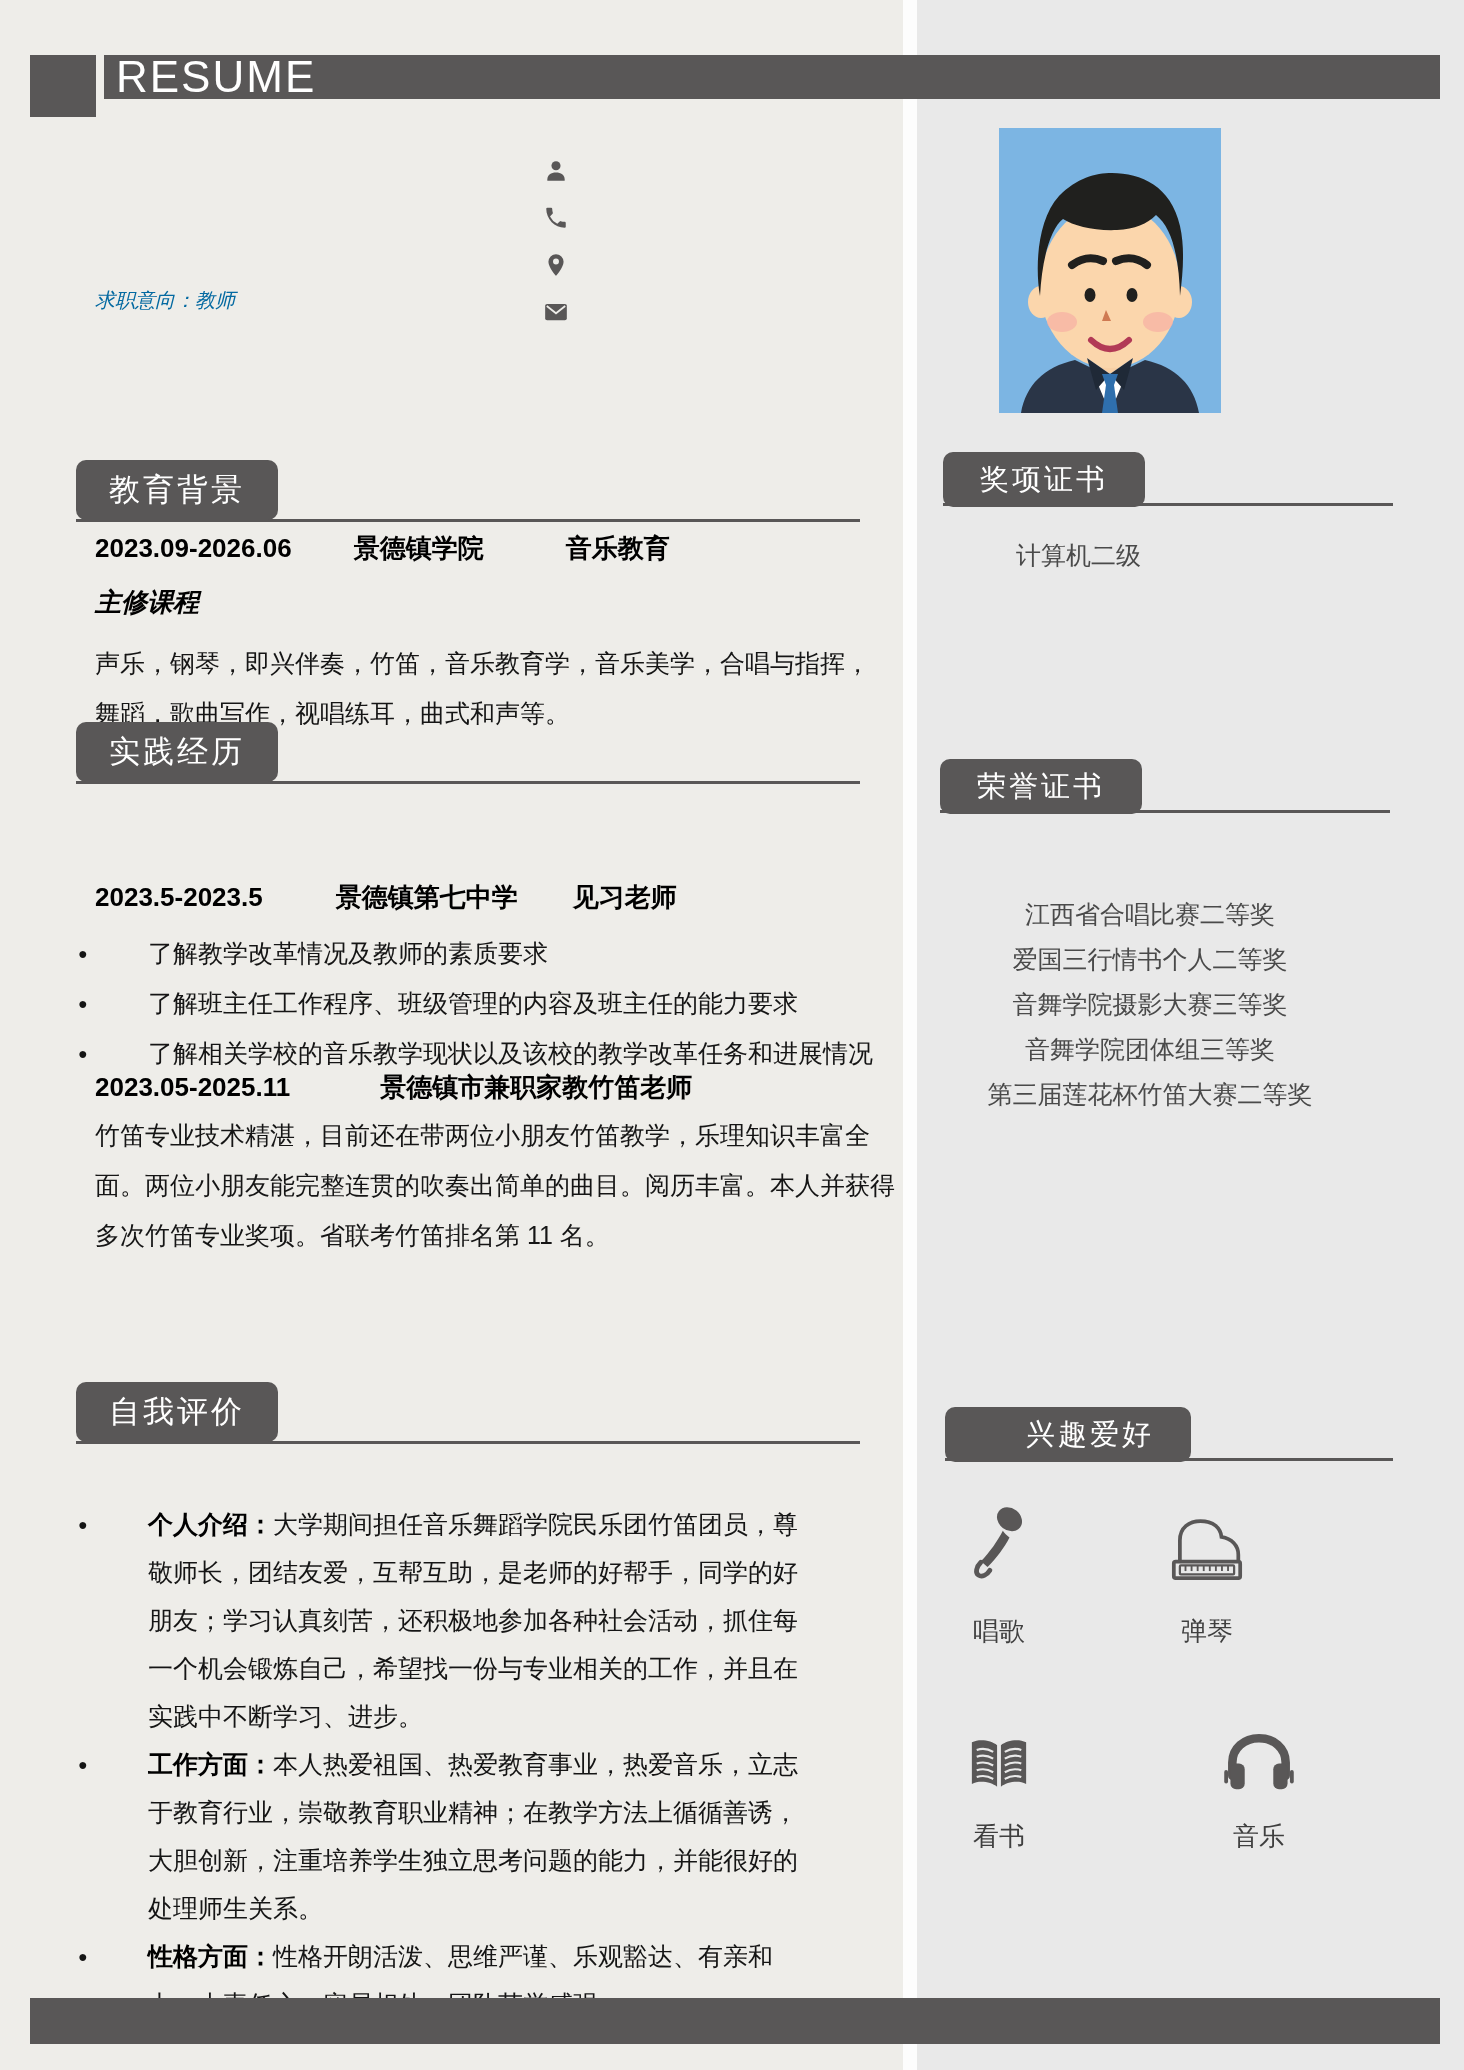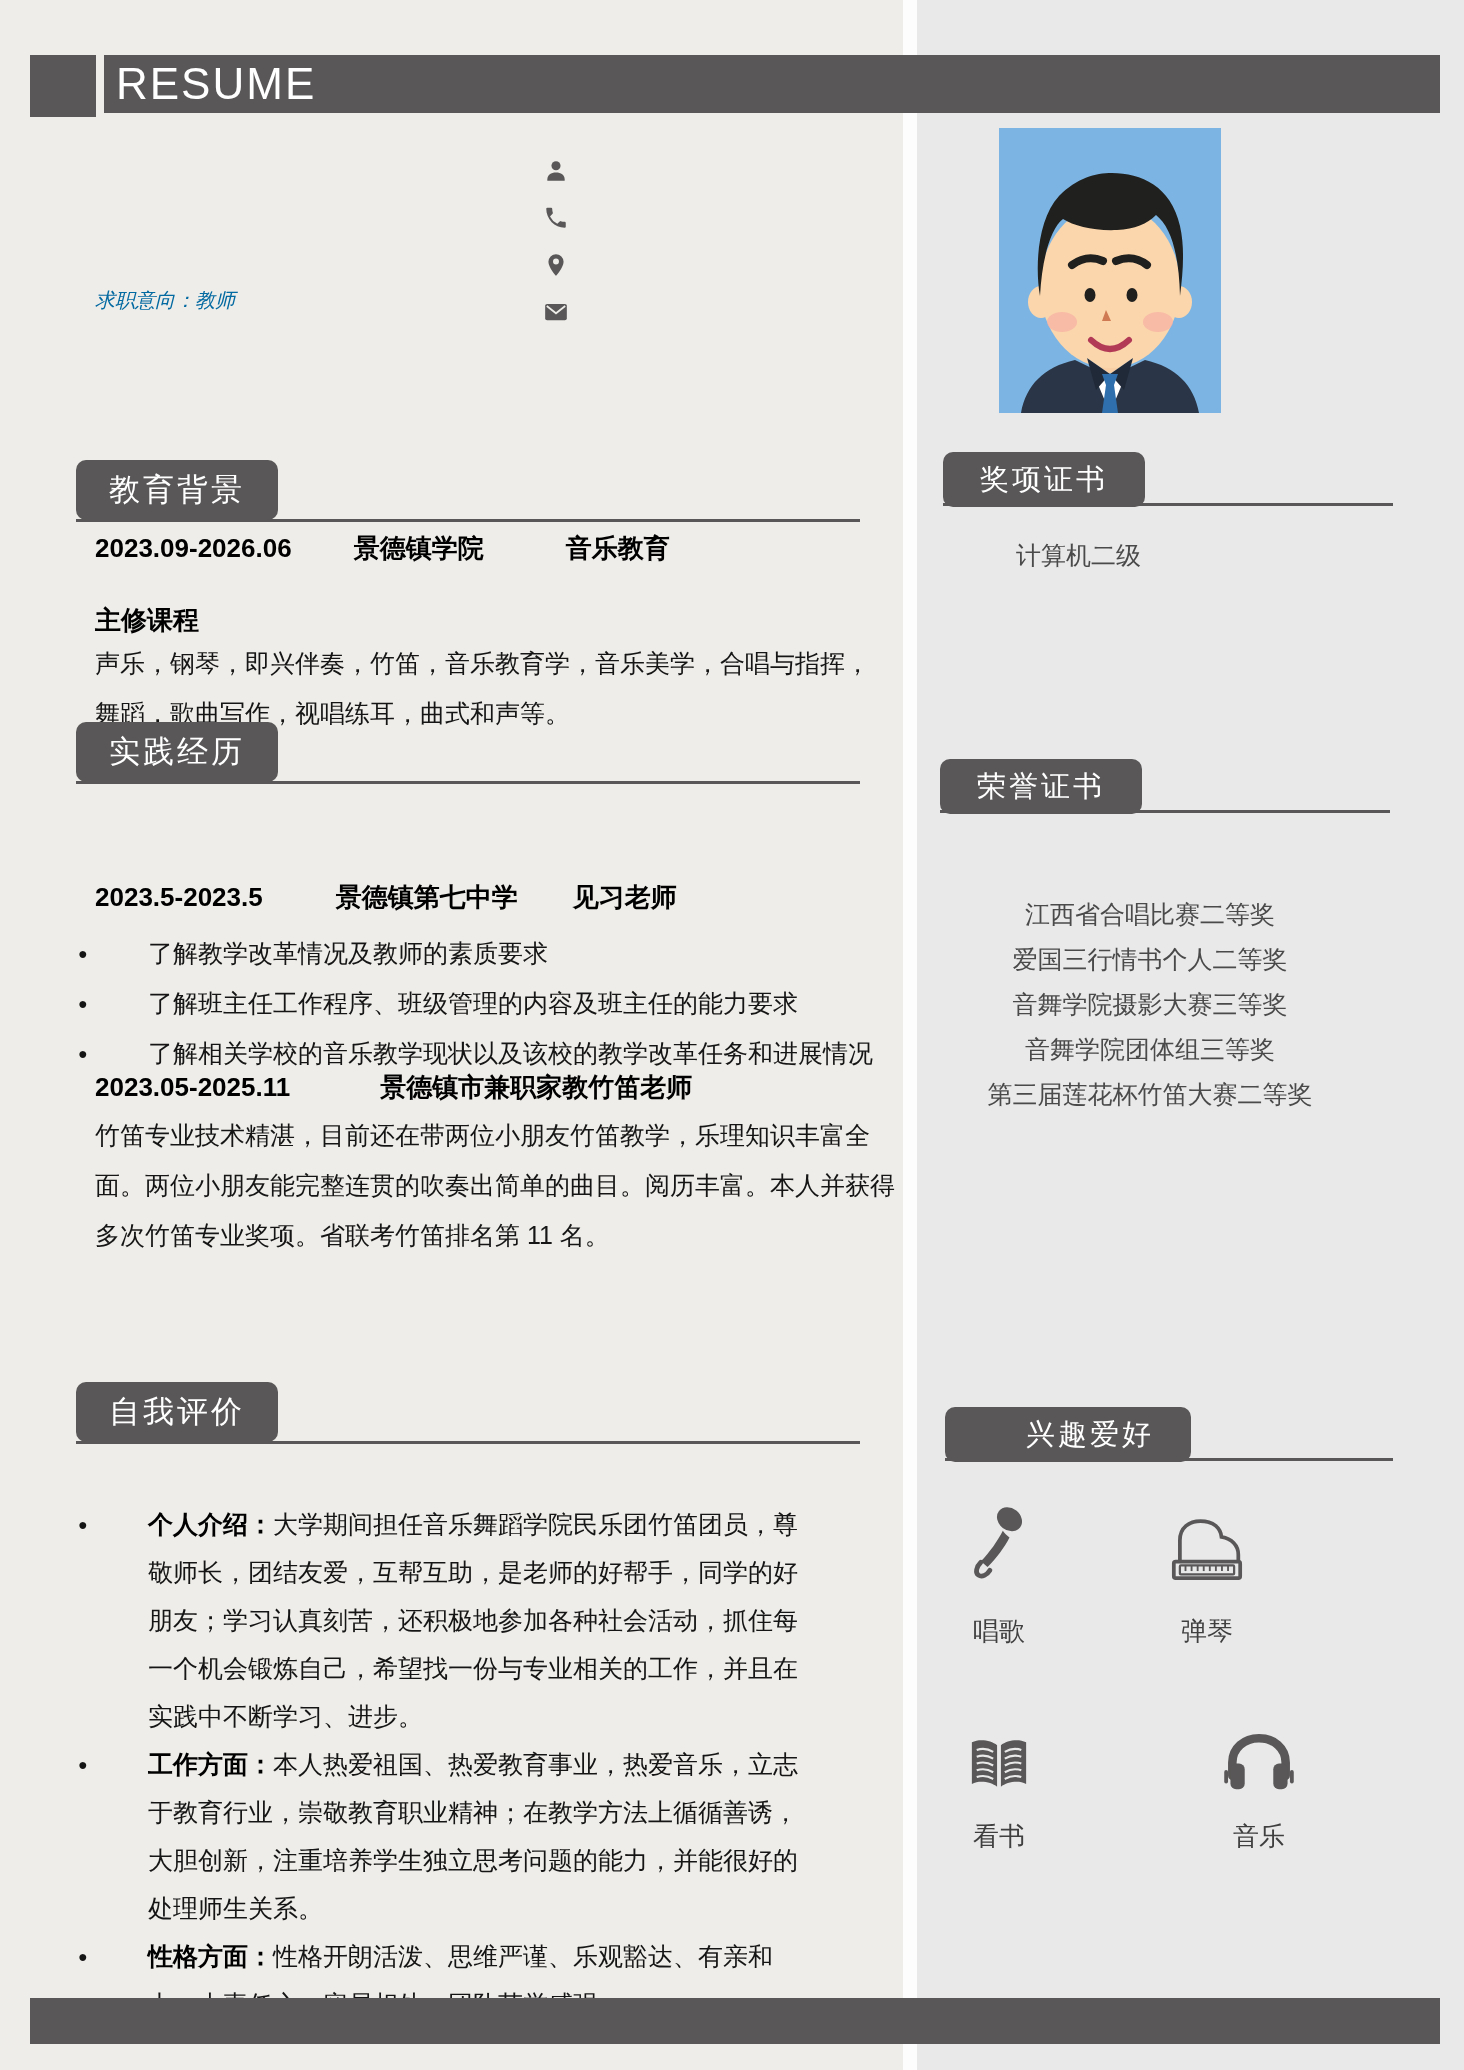--- a/index.html
+++ b/index.html
@@ -2,21 +2,21 @@
 <html style="--accent: #595757; --left-bg: #eeede9; --right-bg: #e9e9e9; --photo-bg: #7cb5e3; --text: #151515; --muted-text: #4a4a4a;"><head>
 <meta charset="utf-8">
 <style>
   html,body{margin:0;padding:0;background:#fdfdfd;}
   .page{position:relative;width:1464px;height:2070px;overflow:hidden;
         font-family:"Liberation Sans","DejaVu Sans",sans-serif;color:#151515;}
   .panel{position:absolute;top:0;height:2070px;}
   .panel.left{left:0;width:903px;background:var(--left-bg,#eeede9);}
   .panel.right{left:917px;width:547px;background:var(--right-bg,#e9e9e9);}
   .hdr-square{position:absolute;left:30px;top:55px;width:66px;height:62px;background:var(--accent,#595757);}
-  .hdr-bar{position:absolute;left:104px;top:55px;width:1336px;height:58px;background:var(--accent,#595757);
+  .hdr-bar{position:absolute;left:104px;top:55px;width:1336px;height:44px;background:var(--accent,#595757);
            display:flex;align-items:center;}
   .hdr-bar span{color:#fff;font-size:44px;letter-spacing:2px;padding-left:12px;}
   .contact{position:absolute;left:543px;top:158px;width:30px;display:flex;flex-direction:column;gap:21px;color:var(--accent,#595757);}
   .contact .cicon{width:26px;height:26px;}
   .objective{position:absolute;left:95px;top:287px;font-size:20px;color:#0369a1;font-style:italic;}
   .photo{position:absolute;left:999px;top:128px;width:222px;height:285px;}
   .badge{position:absolute;background:var(--accent,#595757);color:#fff;border-radius:10px;
          display:flex;align-items:center;justify-content:center;letter-spacing:3px;}
   .badge.l{width:202px;height:60px;font-size:31px;}
   .badge.r{width:202px;height:55px;font-size:29px;}
@@ -101,21 +101,21 @@
     </svg>
   </div>
 
   <div class="secline" style="left:76px;top:519px;width:784px;"></div>
   <div class="badge l" style="left:76px;top:460px;">
     <span>教育背景</span>
   </div>
   <div class="brow" style="left:95px;top:531px;">
     <span>2023.09-2026.06</span><span style="margin-left:62px">景德镇学院</span><span style="margin-left:82px">音乐教育</span>
   </div>
-  <div class="brow" style="left:95px;top:603px;">主修课程</div>
+  <div class="brow" style="left:95px;top:585px;font-style:italic;">主修课程</div>
   <div class="para" style="left:95px;top:638px;width:785px;">声乐，钢琴，即兴伴奏，竹笛，音乐教育学，音乐美学，合唱与指挥，舞蹈，歌曲写作，视唱练耳，曲式和声等。</div>
 
   <div class="secline" style="left:76px;top:781px;width:784px;"></div>
   <div class="badge l" style="left:76px;top:722px;">
     <span>实践经历</span>
   </div>
   <div class="brow" style="left:95px;top:880px;">
     <span>2023.5-2023.5</span><span style="margin-left:73px">景德镇第七中学</span><span style="margin-left:55px">见习老师</span>
   </div>
   <ul class="blist" style="left:76px;top:928px;width:800px;">

